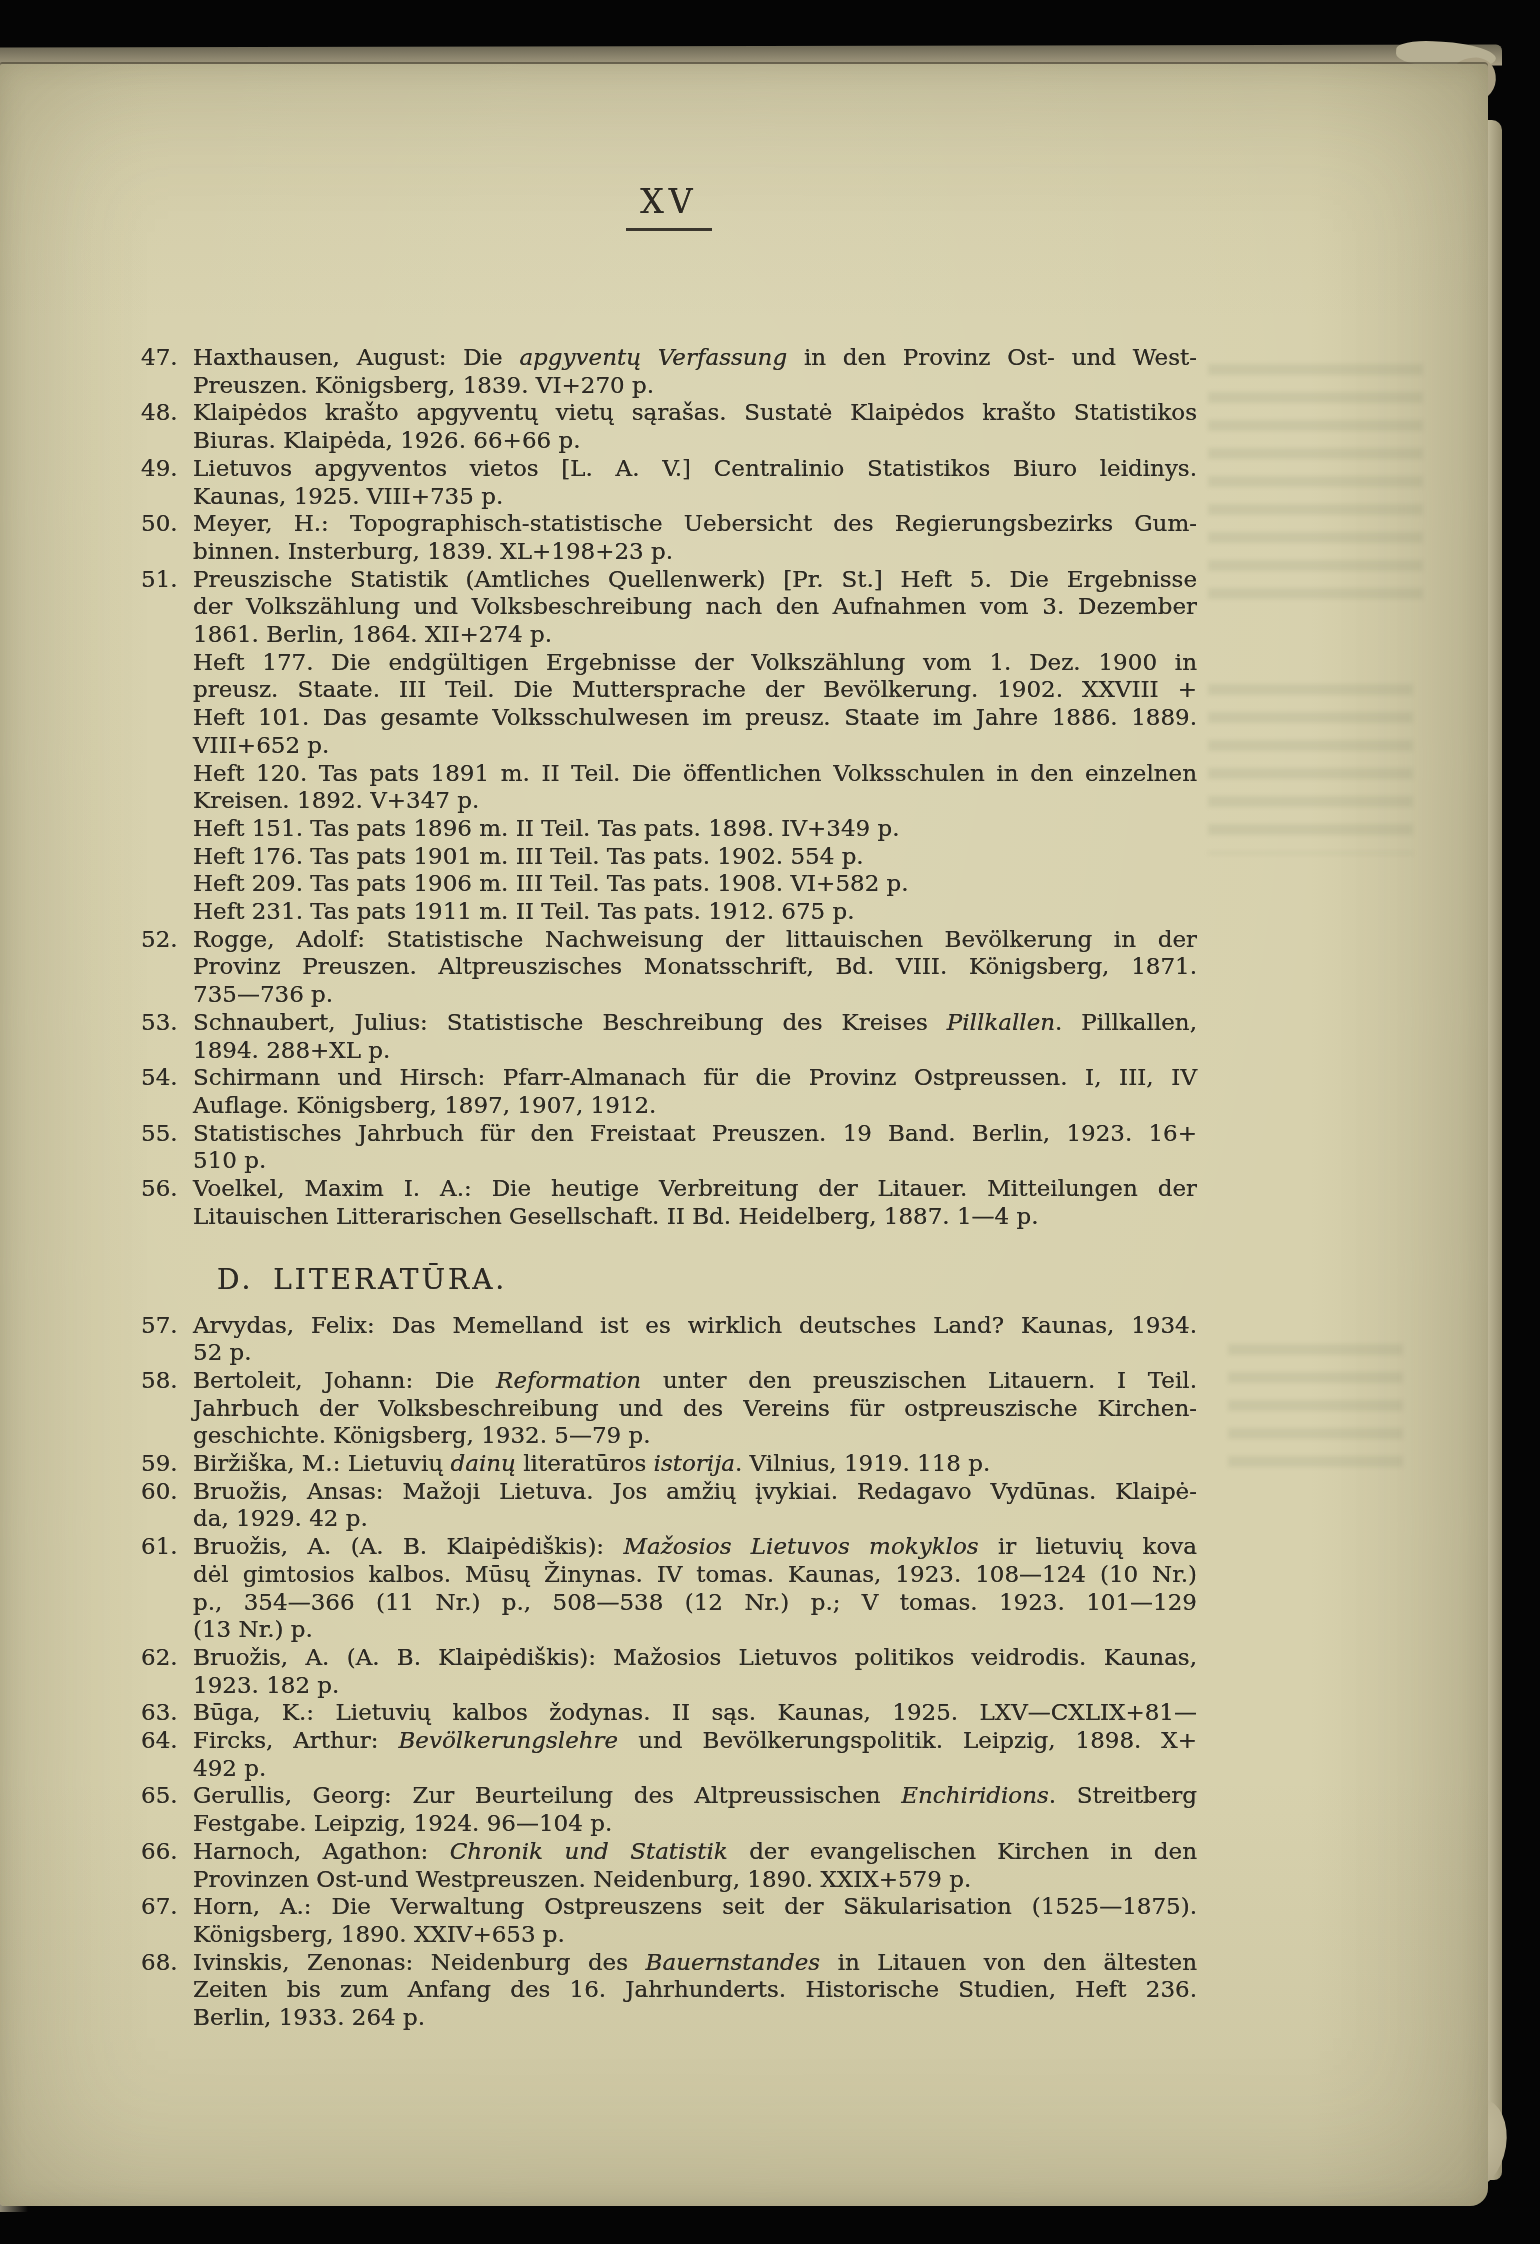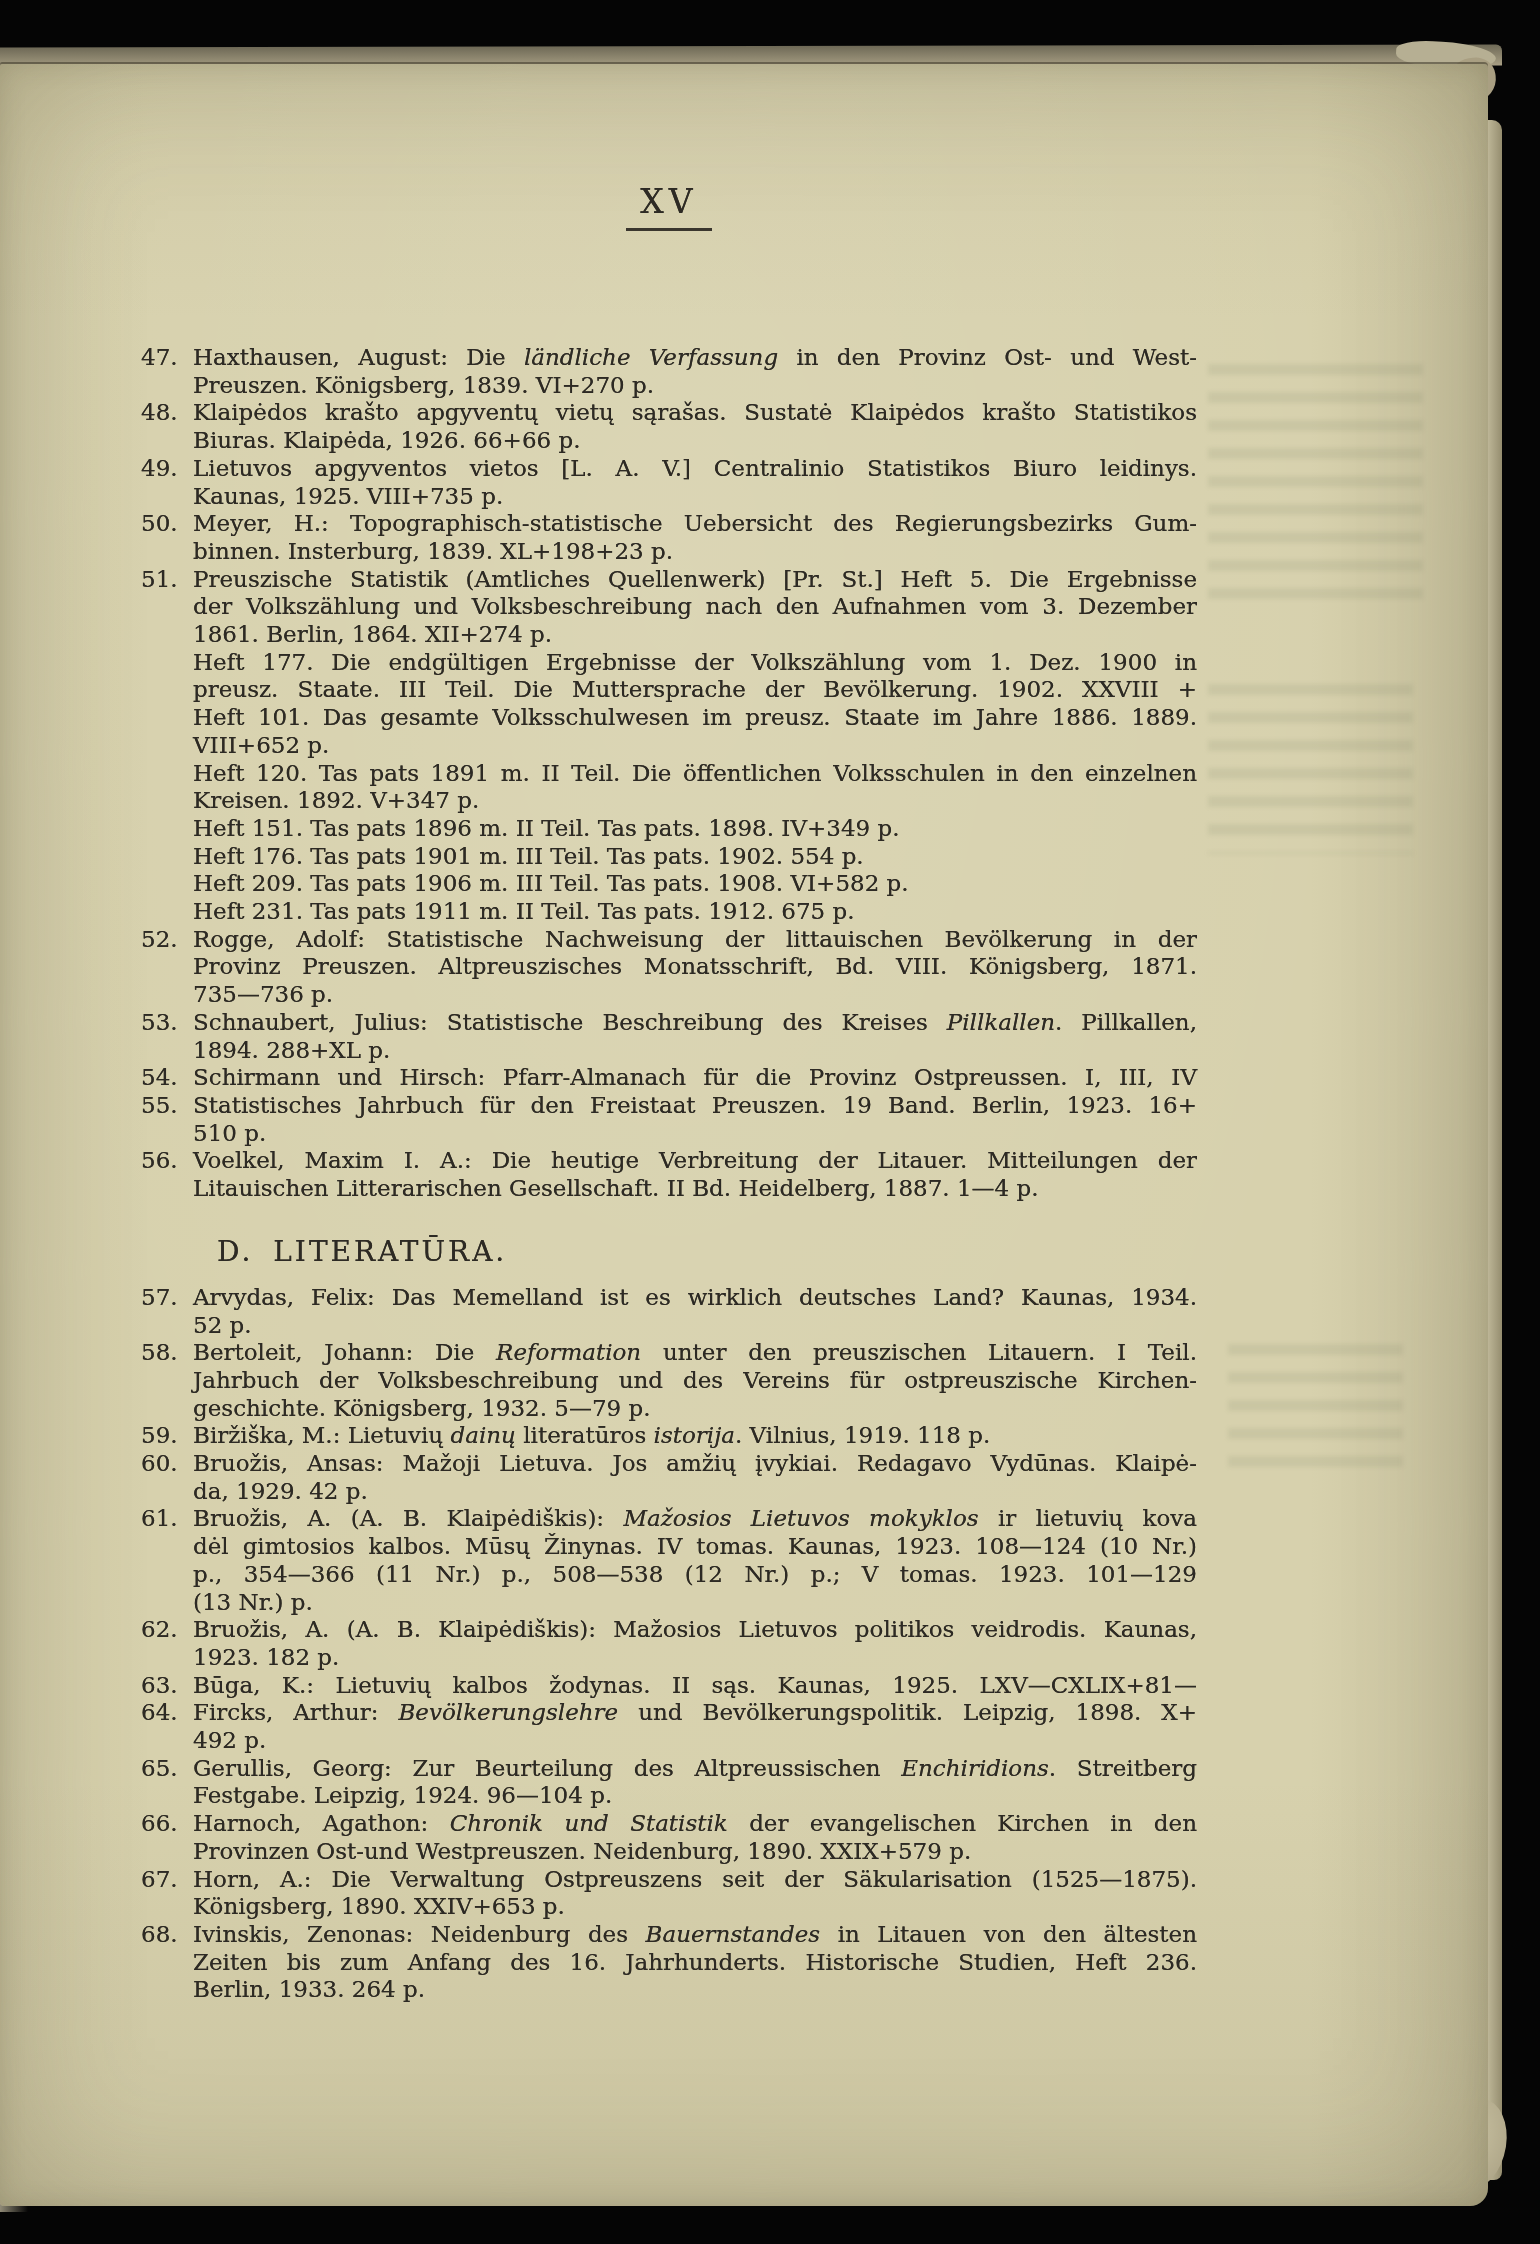--- a/index.html
+++ b/index.html
@@ -128,21 +128,21 @@
     <div class="ghost ghost-2"></div>
     <div class="ghost ghost-3"></div>
 
     <div class="pagenum-wrap">
       <div class="pagenum">XV</div>
     </div>
 
     <div class="textblock">
         <div class="entry">
           <span class="num">47.</span>
-          <div class="line just"><span class="rm">Haxthausen, August: Die </span><span class="it">ländliche Verfassung</span><span class="rm"> in den Provinz Ost- und West-</span></div>
+          <div class="line just"><span class="rm">Haxthausen, August: Die </span><span class="it">apgyventų Verfassung</span><span class="rm"> in den Provinz Ost- und West-</span></div>
           <div class="line"><span class="rm">Preuszen. Königsberg, 1839. VI+270 p.</span></div>
         </div>
         <div class="entry">
           <span class="num">48.</span>
           <div class="line just"><span class="rm">Klaipėdos krašto apgyventų vietų sąrašas. Sustatė Klaipėdos krašto Statistikos</span></div>
           <div class="line"><span class="rm">Biuras. Klaipėda, 1926. 66+66 p.</span></div>
         </div>
         <div class="entry">
           <span class="num">49.</span>
           <div class="line just"><span class="rm">Lietuvos apgyventos vietos [L. A. V.] Centralinio Statistikos Biuro leidinys.</span></div>
@@ -190,20 +190,21 @@
           <div class="line"><span class="rm">735—736 p.</span></div>
         </div>
         <div class="entry">
           <span class="num">53.</span>
           <div class="line just"><span class="rm">Schnaubert, Julius: Statistische Beschreibung des Kreises </span><span class="it">Pillkallen</span><span class="rm">. Pillkallen,</span></div>
           <div class="line"><span class="rm">1894. 288+XL p.</span></div>
         </div>
         <div class="entry">
           <span class="num">54.</span>
           <div class="line just"><span class="rm">Schirmann und Hirsch: Pfarr-Almanach für die Provinz Ostpreussen. I, III, IV</span></div>
+          <div class="line"><span class="rm">Auflage. Königsberg, 1897, 1907, 1912.</span></div>
         </div>
         <div class="entry">
           <span class="num">55.</span>
           <div class="line just"><span class="rm">Statistisches Jahrbuch für den Freistaat Preuszen. 19 Band. Berlin, 1923. 16+</span></div>
           <div class="line"><span class="rm">510 p.</span></div>
         </div>
         <div class="entry">
           <span class="num">56.</span>
           <div class="line just"><span class="rm">Voelkel, Maxim I. A.: Die heutige Verbreitung der Litauer. Mitteilungen der</span></div>
           <div class="line"><span class="rm">Litauischen Litterarischen Gesellschaft. II Bd. Heidelberg, 1887. 1—4 p.</span></div>

